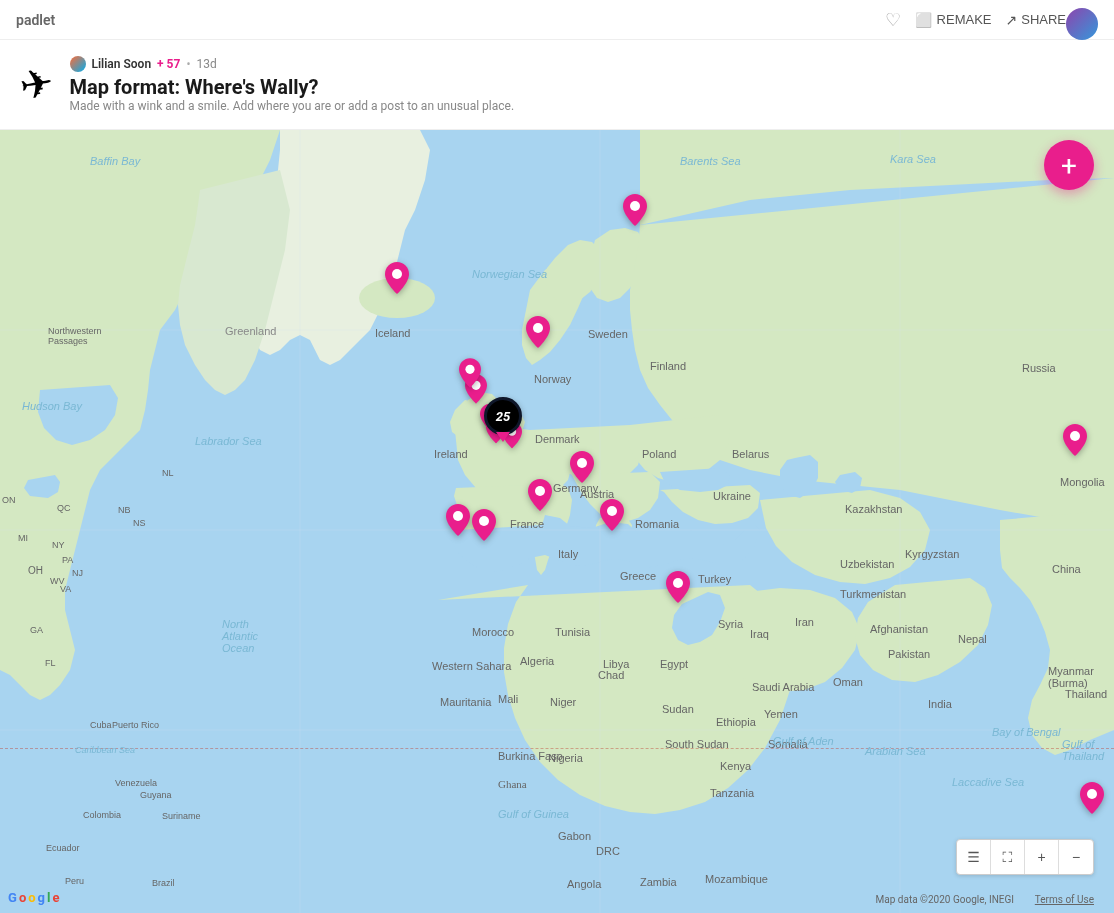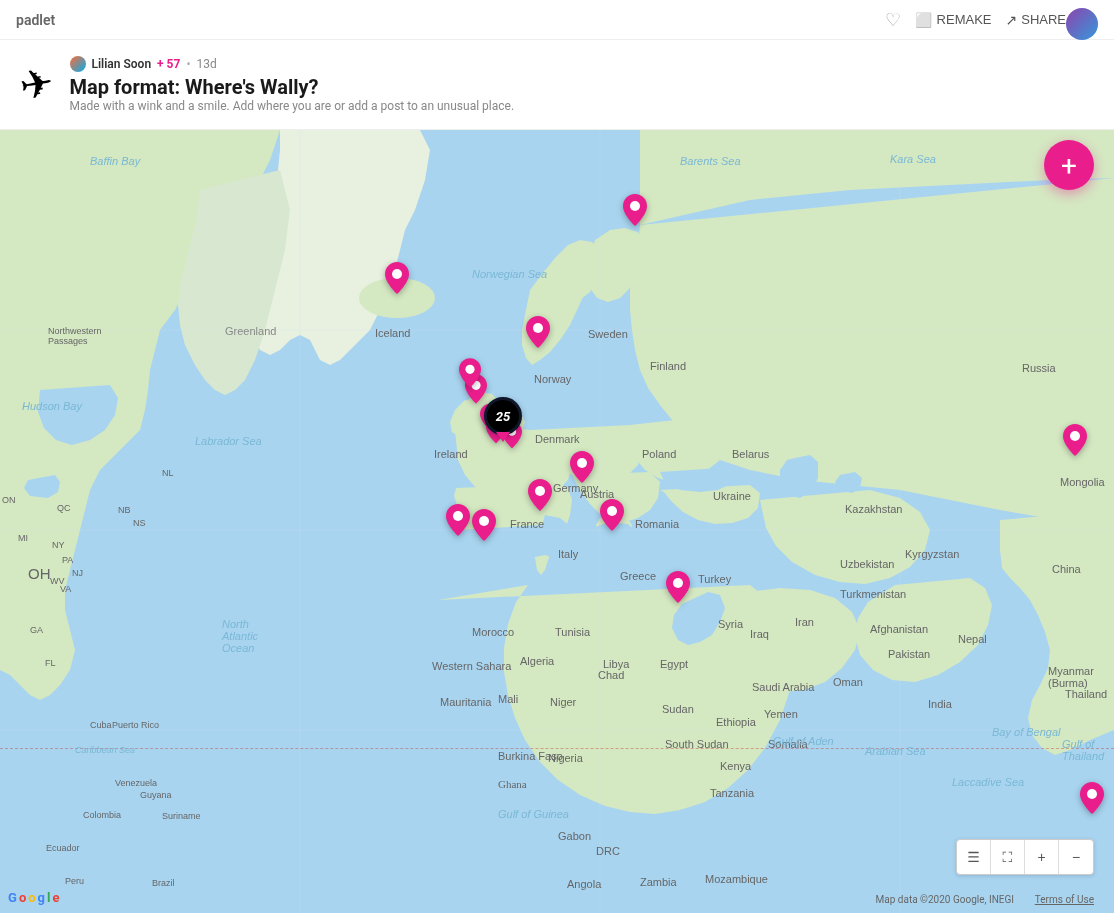--- a/index.html
+++ b/index.html
@@ -355,21 +355,21 @@
     <div class="map-label water" style="top:270px;left:22px;">Hudson Bay</div>
     <div class="map-label water" style="top:305px;left:195px;">Labrador Sea</div>
     <div class="map-label" style="top:365px;left:2px;font-size:9px;">ON</div>
     <div class="map-label" style="top:373px;left:57px;font-size:9px;">QC</div>
     <div class="map-label" style="top:338px;left:162px;font-size:9px;">NL</div>
     <div class="map-label" style="top:375px;left:118px;font-size:9px;">NB</div>
     <div class="map-label" style="top:388px;left:133px;font-size:9px;">NS</div>
     <div class="map-label" style="top:410px;left:52px;font-size:9px;">NY</div>
     <div class="map-label" style="top:425px;left:62px;font-size:9px;">PA</div>
     <div class="map-label" style="top:438px;left:72px;font-size:9px;">NJ</div>
-    <div class="map-label" style="top:435px;left:28px;font-size:15px;">OH</div>
+    <div class="map-label" style="top:435px;left:28px;font-size:10px;">OH</div>
     <div class="map-label" style="top:446px;left:50px;font-size:9px;">WV</div>
     <div class="map-label" style="top:454px;left:60px;font-size:9px;">VA</div>
     <div class="map-label" style="top:528px;left:45px;font-size:9px;">FL</div>
     <div class="map-label" style="top:495px;left:30px;font-size:9px;">GA</div>
     <div class="map-label" style="top:590px;left:90px;font-size:9px;">Cuba</div>
     <div class="map-label water" style="top:615px;left:75px;font-size:9px;">Caribbean Sea</div>
     <div class="map-label" style="top:648px;left:115px;font-size:9px;">Venezuela</div>
     <div class="map-label" style="top:660px;left:140px;font-size:9px;">Guyana</div>
     <div class="map-label" style="top:681px;left:162px;font-size:9px;">Suriname</div>
     <div class="map-label" style="top:680px;left:83px;font-size:9px;">Colombia</div>

